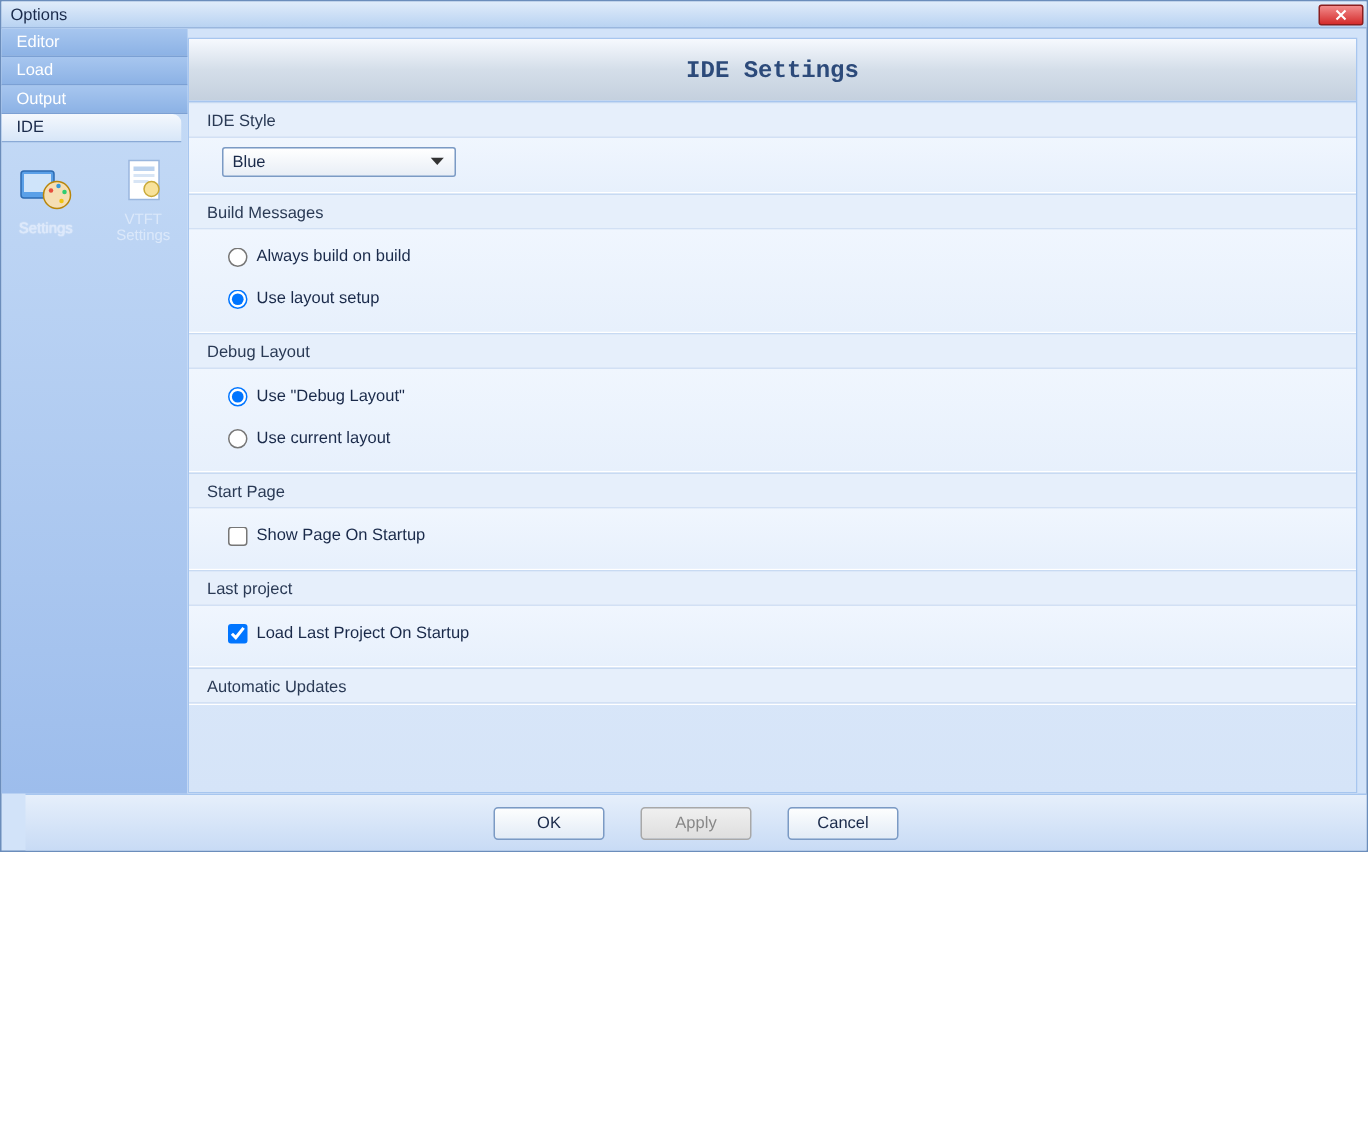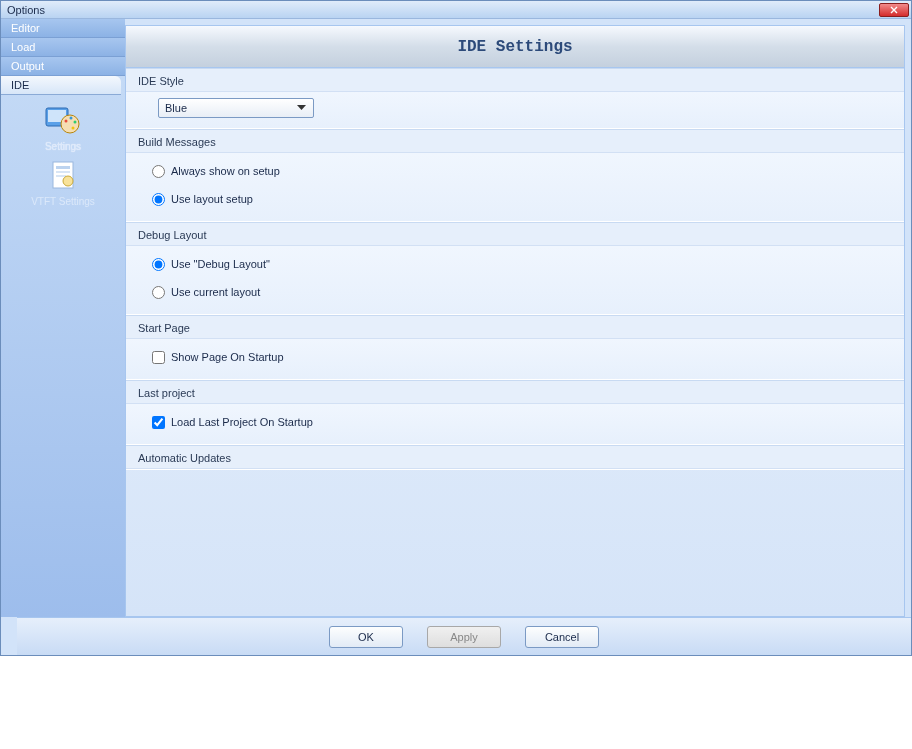--- a/index.html
+++ b/index.html
@@ -1,47 +1,47 @@
 <!DOCTYPE html>
 <html><head>
 <meta charset="utf-8">
 <style>
 * { box-sizing: border-box; margin: 0; padding: 0; font-family: Tahoma, Verdana, sans-serif; font-size: 11px; }
 html, body { width: 912px; height: 749px; overflow: hidden; }
 
 
-.window { width: 912px; height: 656px; background: #d2e3f9; border: 1px solid #6b8dbb; position: relative; }
+.window { width: 912px; height: 568px; background: #d2e3f9; border: 1px solid #6b8dbb; position: relative; }
 .titlebar { height: 18px; background: linear-gradient(#e0ecfa, #b9d3f2); border-bottom: 1px solid #9ab7de; display: flex; align-items: center; justify-content: space-between; padding: 0 2px 0 6px; color: #1a2a4a; }
 .close-btn { width: 30px; height: 14px; background: linear-gradient(#f28b8b, #d42c2c); border: 1px solid #8a1e1e; border-radius: 2px; display: flex; align-items: center; justify-content: center; cursor: pointer; }
 .close-btn svg { width: 8px; height: 8px; }
 
 .body { display: flex; height: calc(100% - 18px - 38px); }
 
 
 .sidebar { width: 124px; background: linear-gradient(#c8ddf7, #9dbdec); display: flex; flex-direction: column; }
 .tab { height: 19px; line-height: 18px; padding-left: 10px; color: #fff; font-size: 11px; border-bottom: 1px solid #7ba0d4; background: linear-gradient(#a7c6ef, #8cb2e5); position: relative; cursor: pointer; }
 .tab.active { background: linear-gradient(#f4f8fd, #d7e6f8); color: #1a2a4a; border-bottom: 1px solid #8aaad6; border-top-right-radius: 6px; margin-right: 4px; }
 .tab::after { content: ""; position: absolute; right: 0; top: 0; width: 14px; height: 100%; border-top-right-radius: 8px; }
-.side-icons { display: flex; flex-direction: column; align-items: center; padding-top: 8px; gap: 6px; }
+.side-icons { display: flex; flex-direction: row; align-items: center; padding-top: 8px; gap: 6px; }
 .side-icon { width: 90px; text-align: center; cursor: pointer; }
 .side-icon .iconbox { width: 40px; height: 36px; margin: 0 auto 2px; display: flex; align-items: center; justify-content: center; }
 .side-icon .label { color: #dbe8fa; font-size: 10px; }
 .side-icon.sel .label { color: #dce8fb; text-shadow: 0 0 1px #fff; }
 
 
 .main { flex: 1; background: #fff; margin: 6px 6px 0 0; border: 1px solid #a7c6ef; display: flex; flex-direction: column; }
 .main-header { height: 42px; background: linear-gradient(#f6f9fe, #d4dee9, #c4d0de); border-bottom: 1px solid #a7c6ef; display: flex; align-items: center; justify-content: center; }
 .main-header h1 { font-size: 16px; font-weight: bold; color: #2c4a7a; font-family: Liberation Mono, monospace; }
 
 .main-content { flex: 1; background: linear-gradient(#eaf2fd, #d5e4f8); overflow: auto; padding-bottom: 10px; }
 
 .group { border-top: 1px solid #c8daf2; border-bottom: 1px solid #fff; }
 .group-title { padding: 6px 12px 4px; color: #2a3a55; background: linear-gradient(#e6eff b, #dfeafb); background: #e6effb; border-bottom: 1px solid #d2e0f4; }
 .group-body { padding: 6px 16px 10px 26px; background: linear-gradient(#f0f6fe, #e7f0fc); }
-.group-body.indent { padding-left: 32px; }
+.group-body.indent { padding-left: 22px; }
 
 .row { display: flex; align-items: center; min-height: 20px; margin: 2px 0; }
 .row label { color: #1a2a4a; }
 
 .select { width: 156px; height: 20px; background: linear-gradient(#fff, #e8eef6); border: 1px solid #7b9ac4; border-radius: 2px; display: flex; align-items: center; padding: 0 4px 0 6px; justify-content: space-between; cursor: pointer; }
 .select span { color: #1a2a4a; }
 .select .arrow { width: 16px; height: 16px; display: flex; align-items: center; justify-content: center; }
 
 input[type=radio], input[type=checkbox] { margin-right: 6px; width: 13px; height: 13px; }
 
@@ -119,21 +119,21 @@
               </span>
             </div>
           </div>
         </div>
 
         <div class="group">
           <div class="group-title">Build Messages</div>
           <div class="group-body">
             <div class="row">
               <input type="radio" name="bm" style="">
-              <label>Always show on setup</label>
+              <label>Always build on build</label>
             </div>
             <div class="row" style="margin-top:8px;">
               <input type="radio" name="bm" checked="" style="">
               <label>Use layout setup</label>
             </div>
           </div>
         </div>
 
         <div class="group">
           <div class="group-title">Debug Layout</div>

